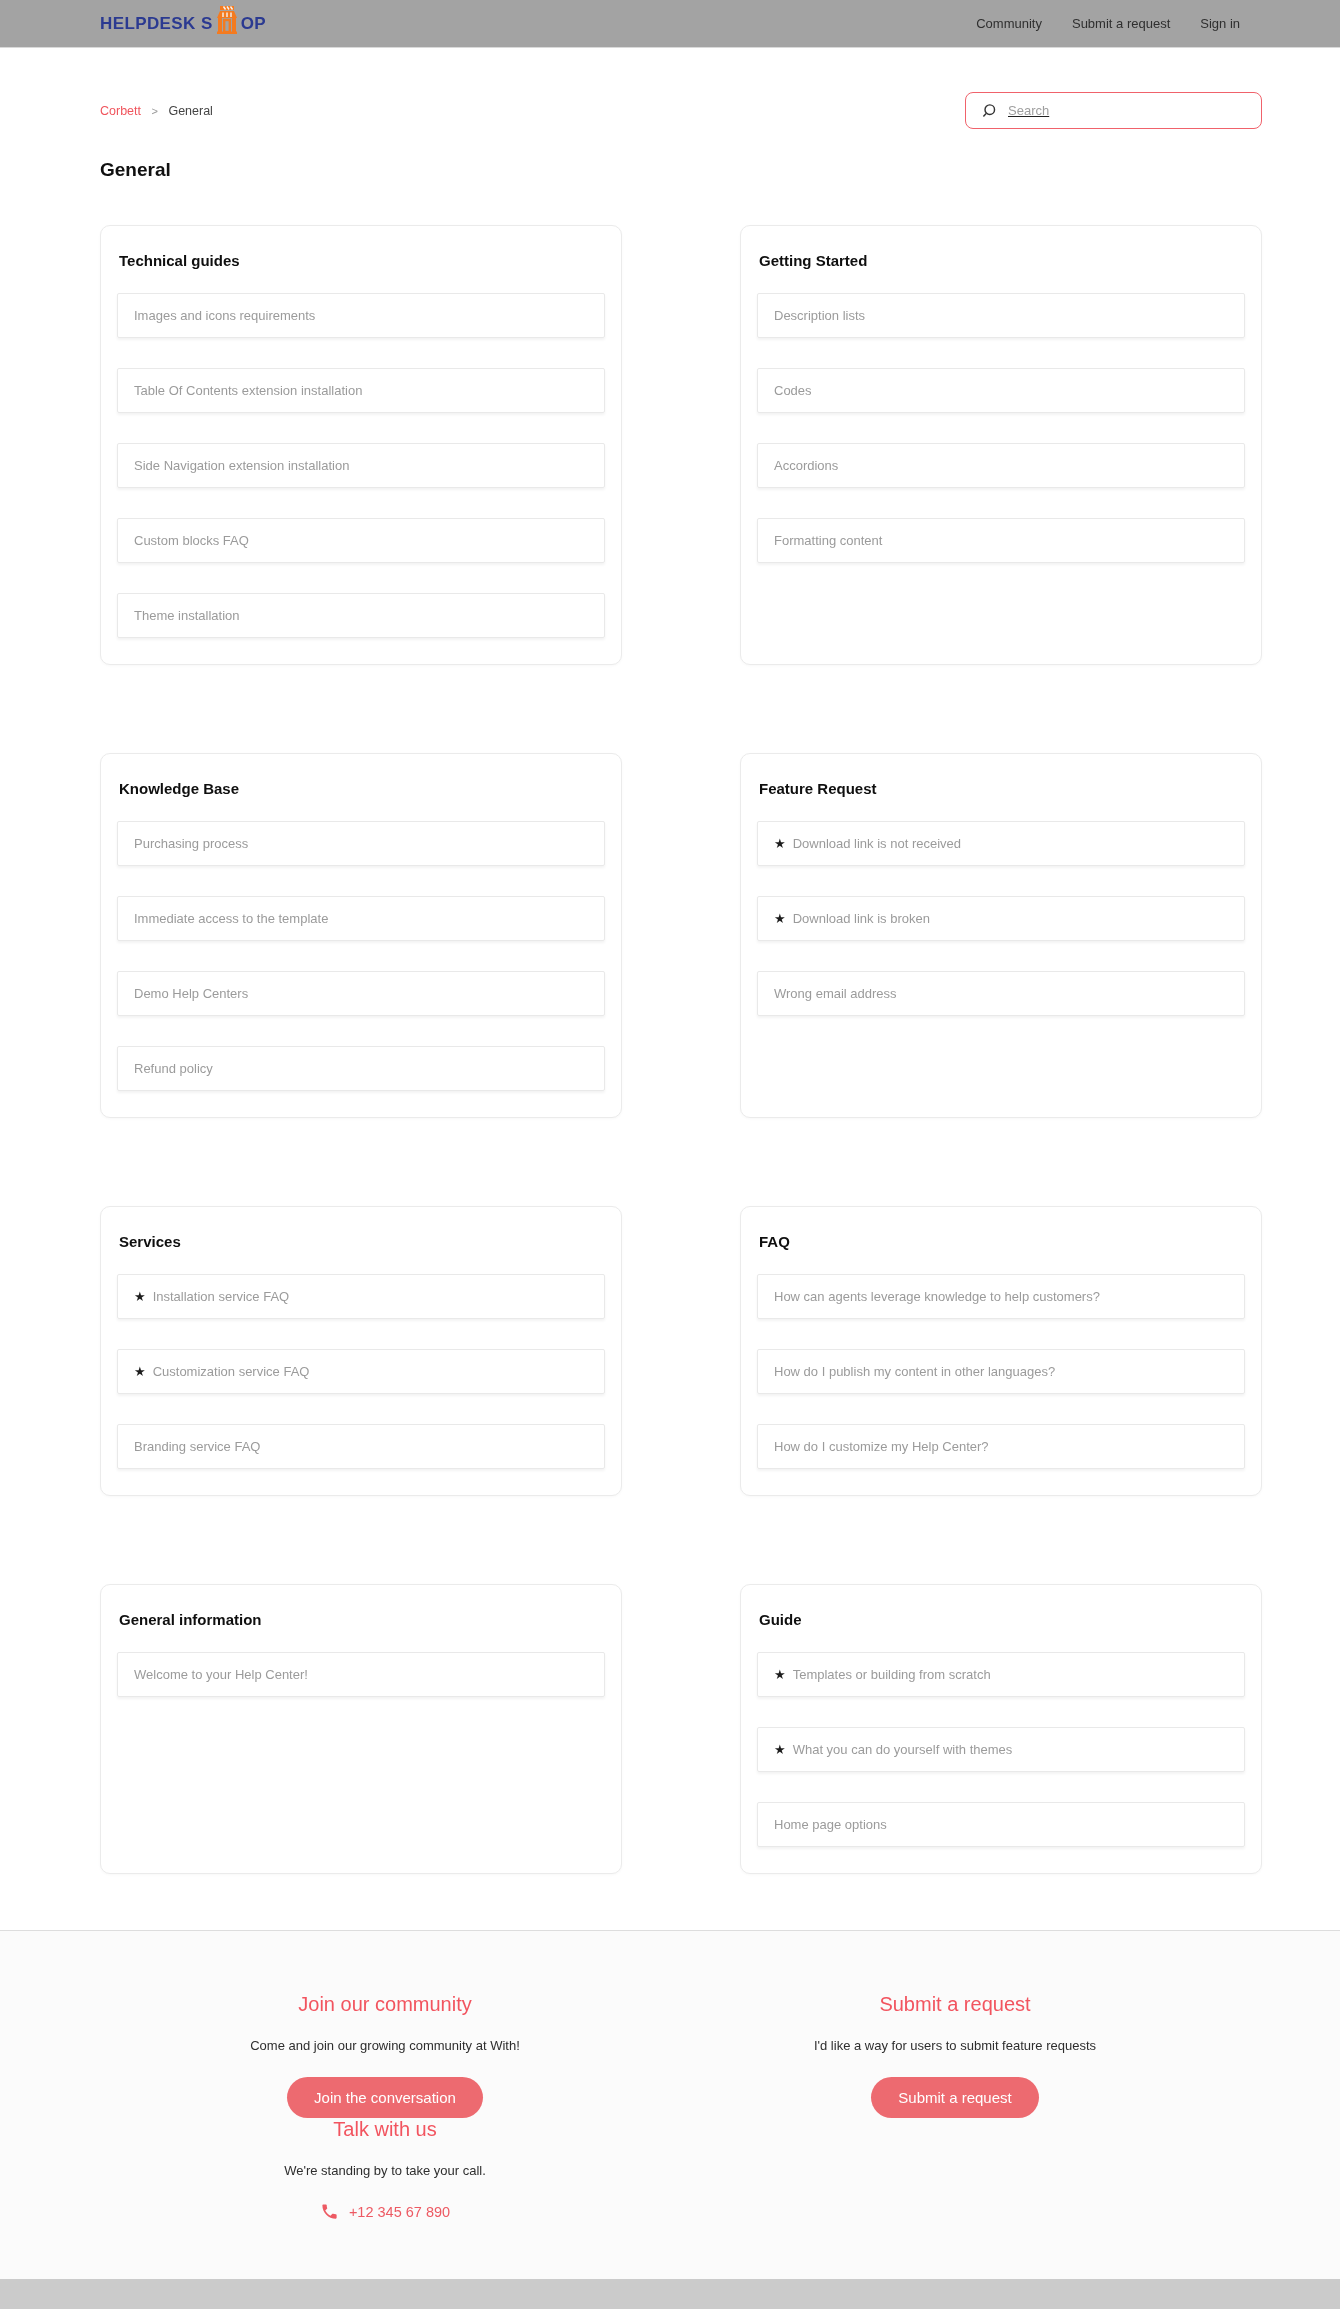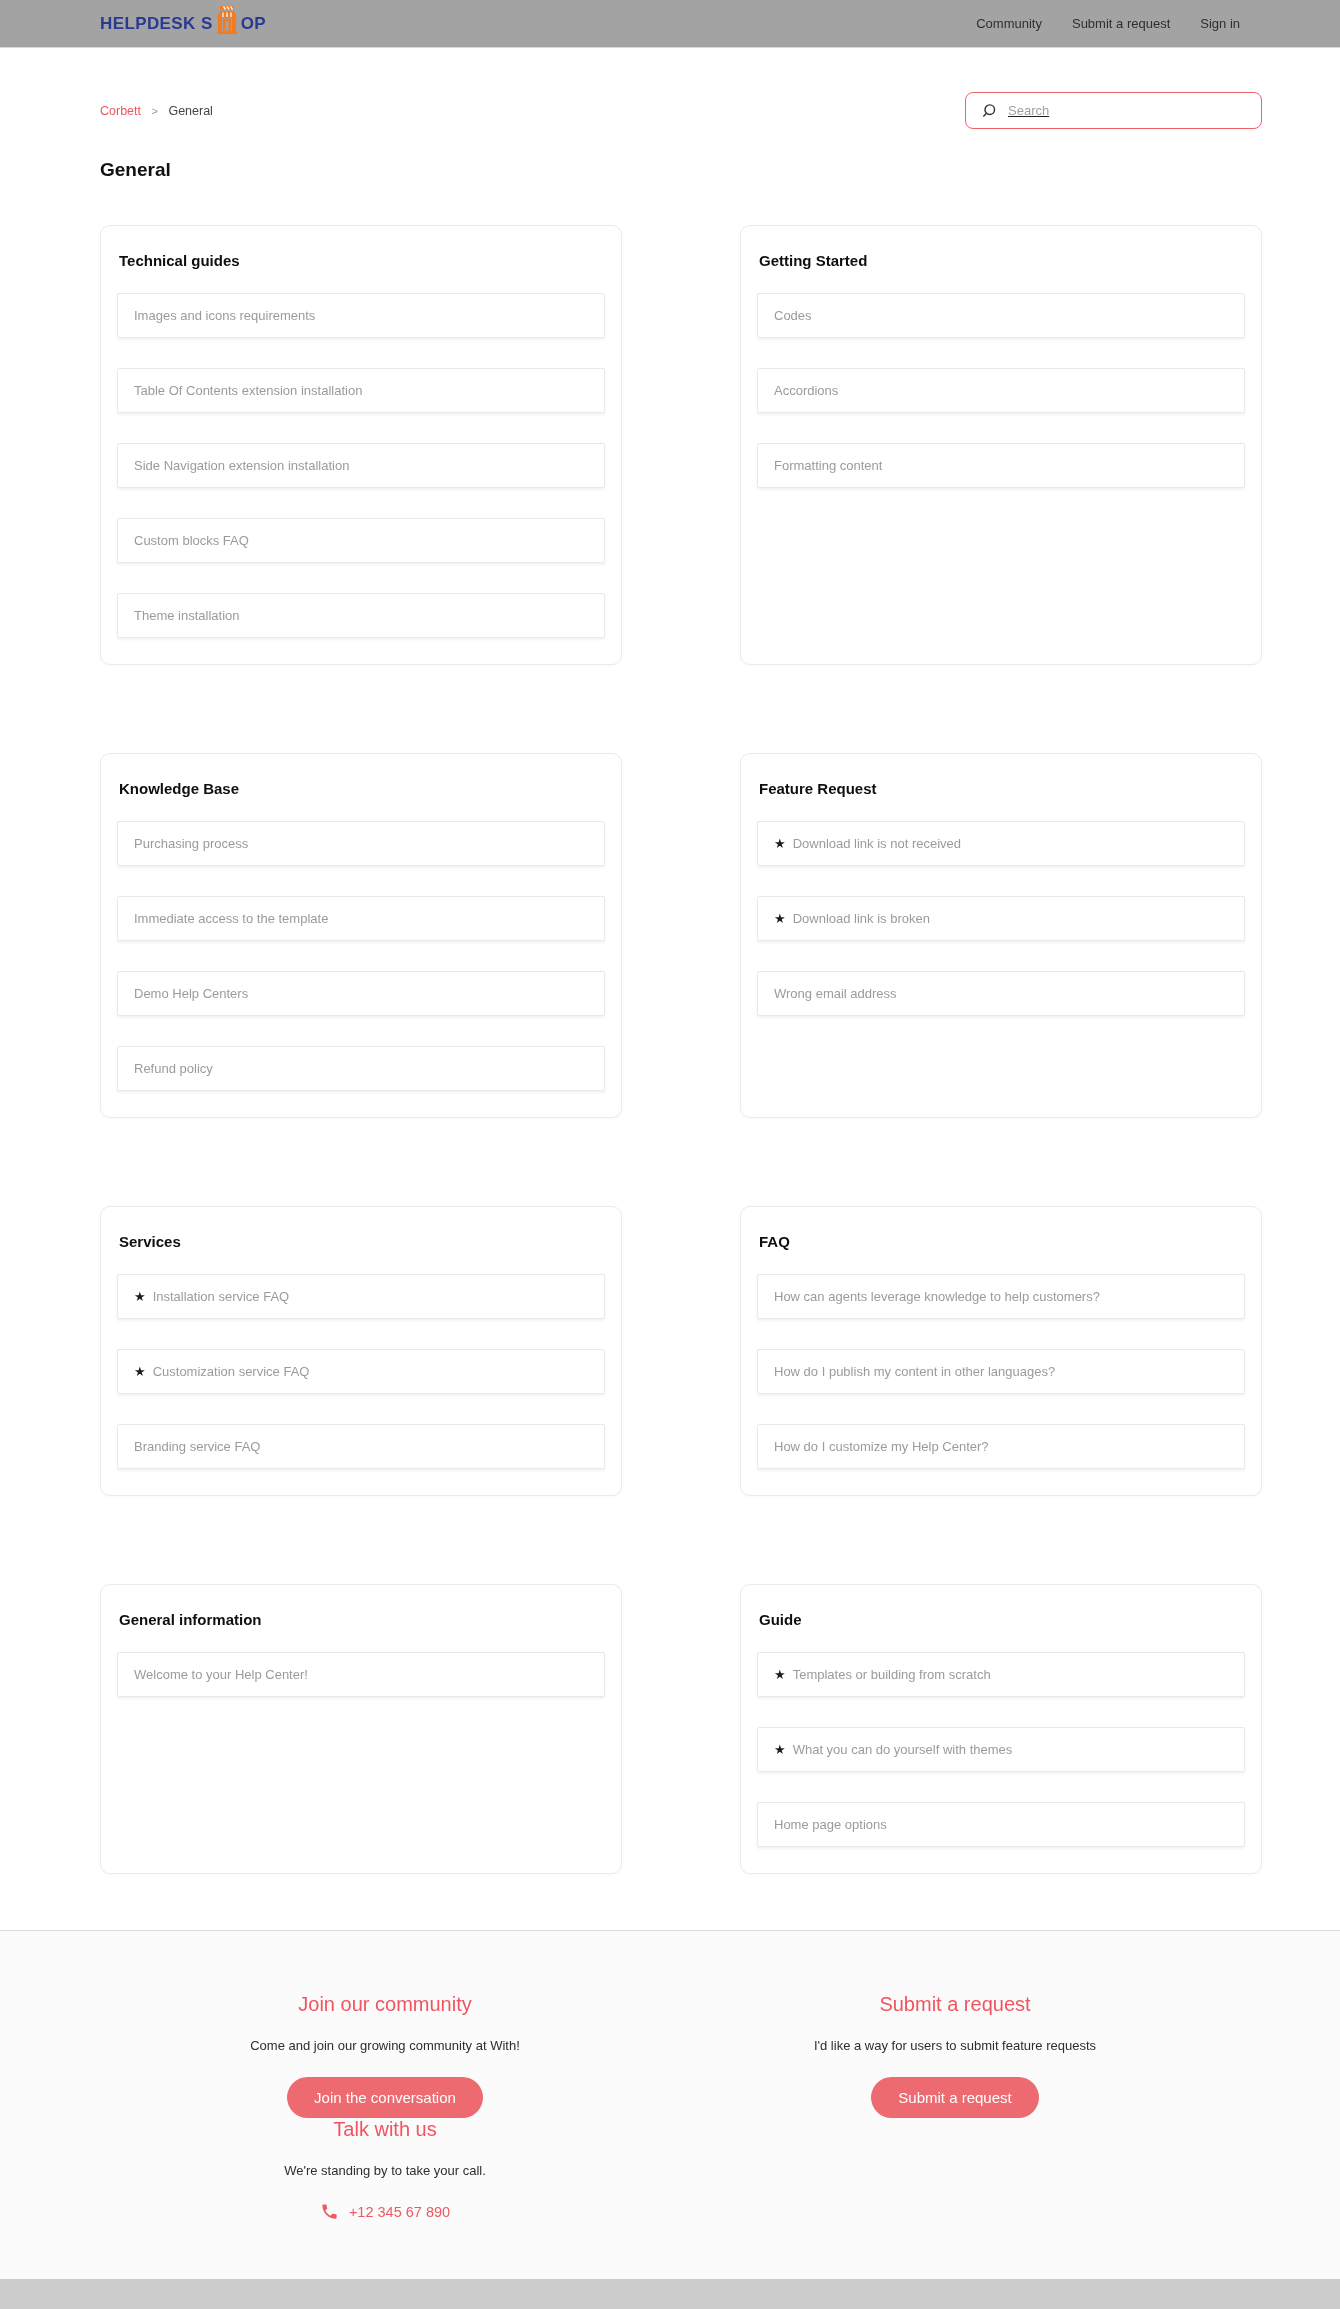--- a/index.html
+++ b/index.html
@@ -146,20 +146,23 @@
         <a class="article-item">
           <span>Custom blocks FAQ</span>
         </a>
         <a class="article-item">
           <span>Theme installation</span>
         </a>
       </section>
       <section class="category-card">
         <h2 class="card-title">Getting Started</h2>
         <a class="article-item">
+          <span>Description lists</span>
+        </a>
+        <a class="article-item">
           <span>Codes</span>
         </a>
         <a class="article-item">
           <span>Accordions</span>
         </a>
         <a class="article-item">
           <span>Formatting content</span>
         </a>
       </section>
       <section class="category-card">

